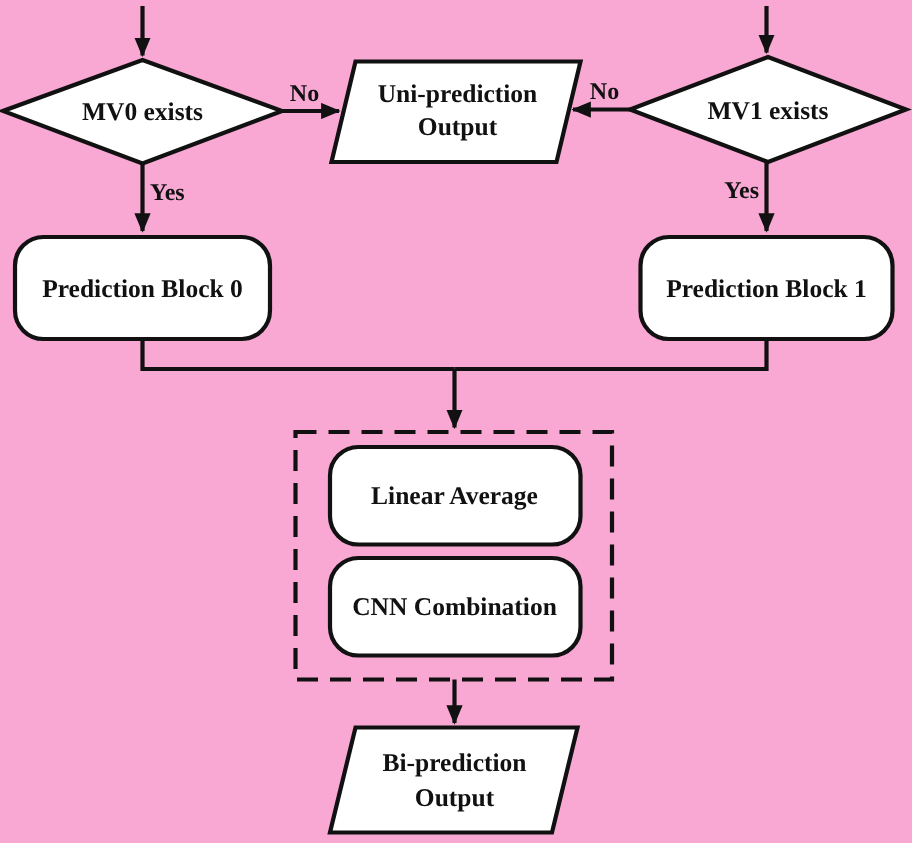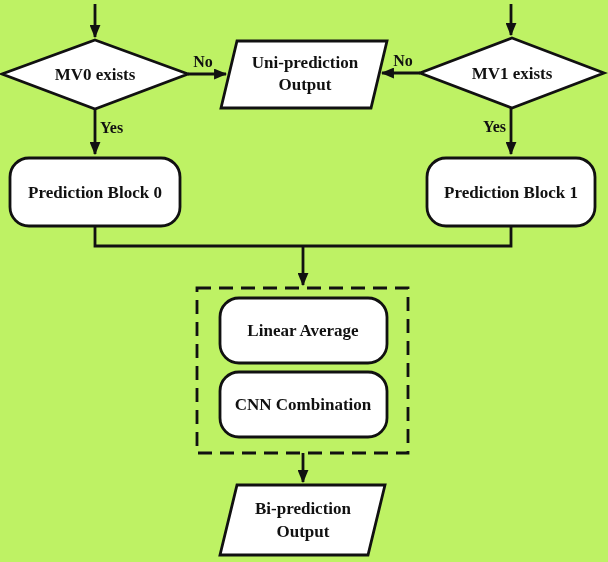--- a/index.html
+++ b/index.html
@@ -3,21 +3,21 @@
 <meta charset="utf-8">
 <style>
   html, body {
     margin: 0;
     padding: 0;
     background: #ffffff;
   }
   .canvas {
     width: 608px;
     height: 562px;
-    background: #bef264;
+    background: #f9a8d4;
     position: relative;
     overflow: hidden;
   }
   svg {
     display: block;
   }
   .shape {
     fill: #ffffff;
     stroke: #111111;
     stroke-width: 2.8;

